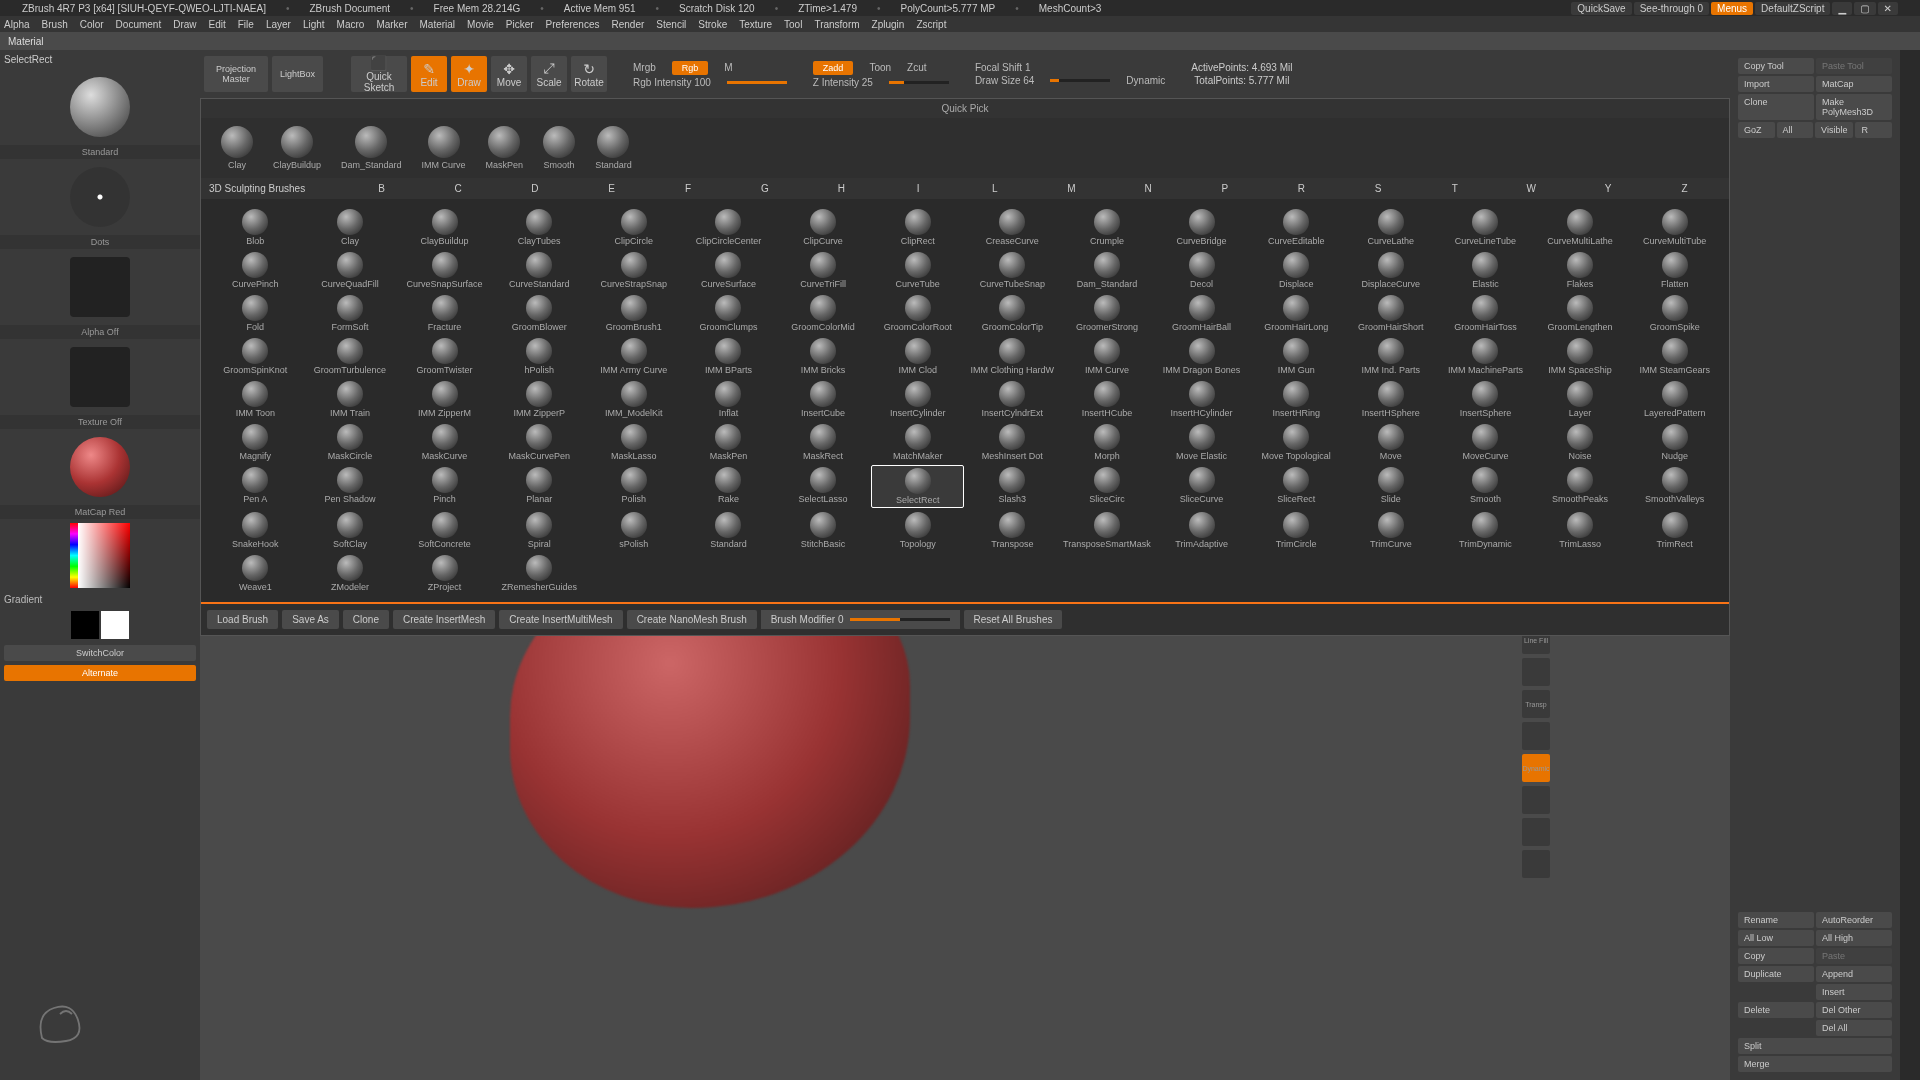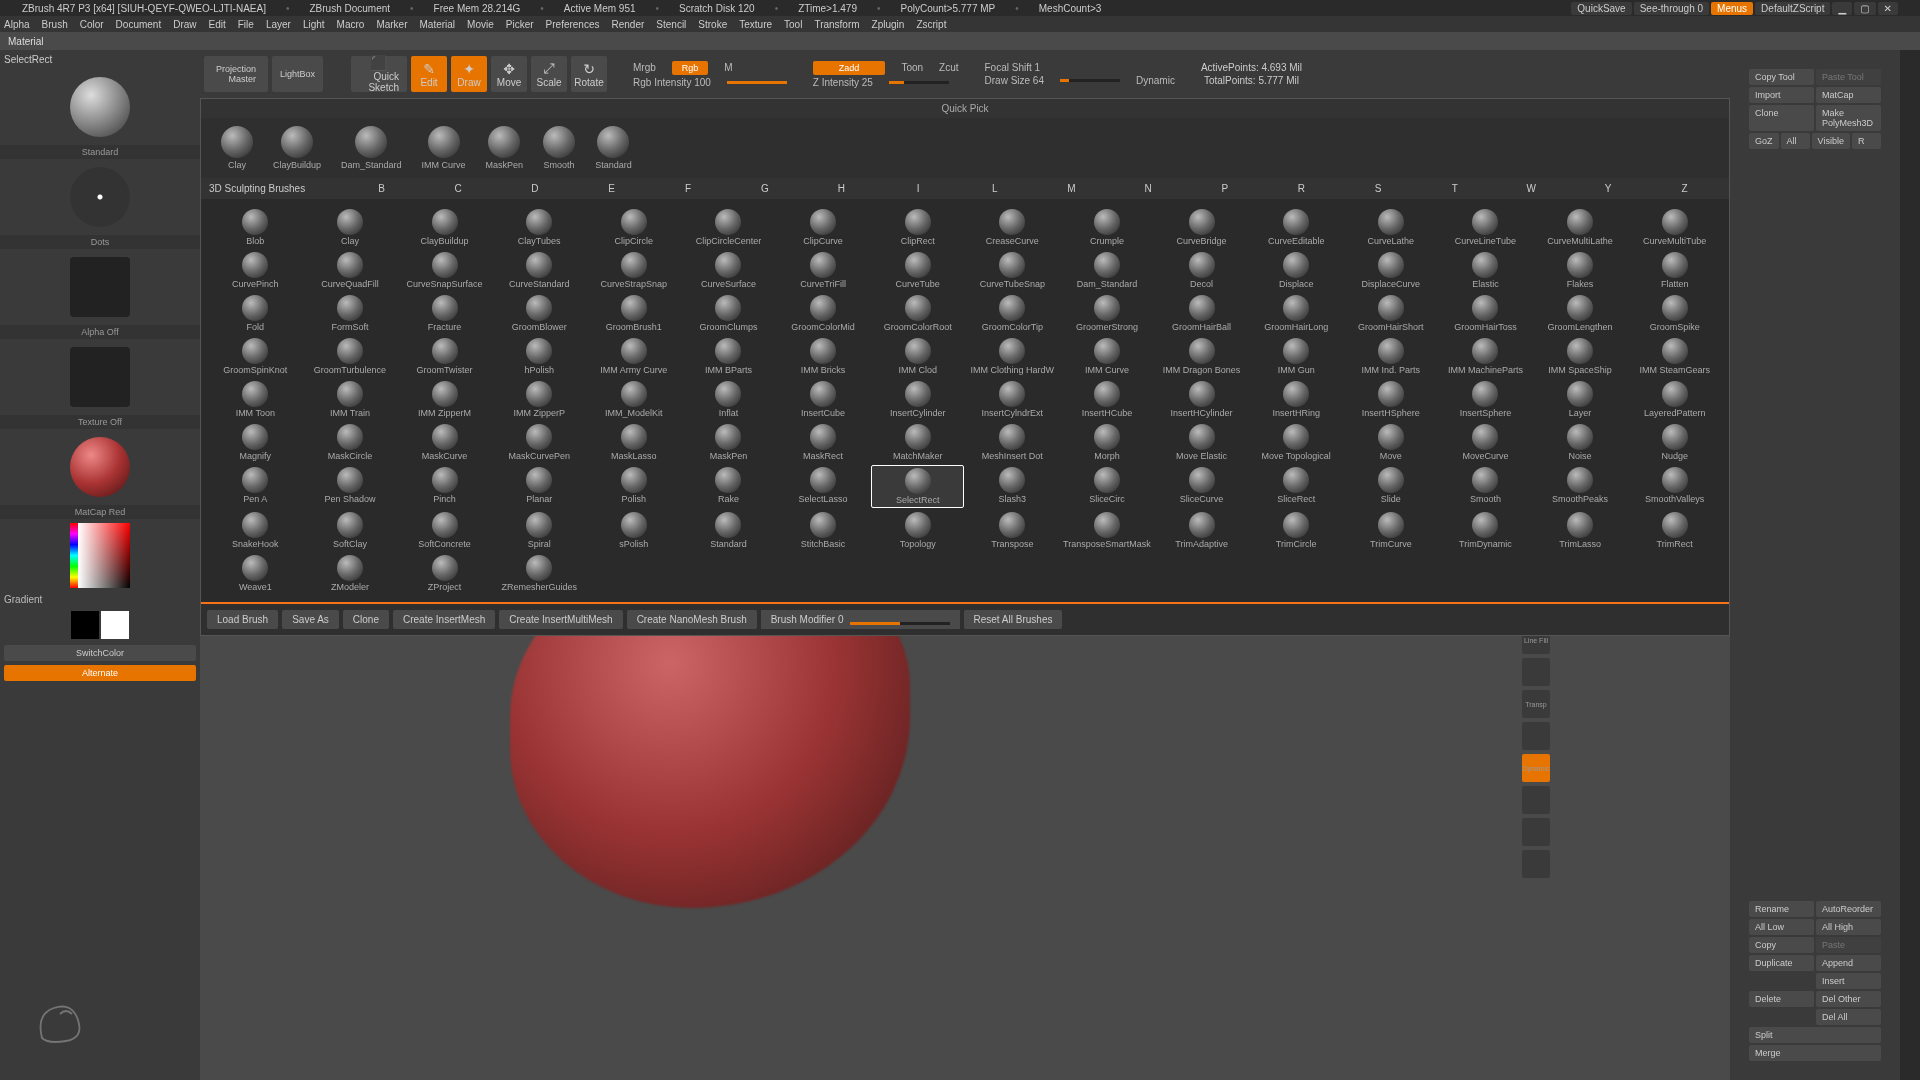--- a/index.html
+++ b/index.html
@@ -9,24 +9,24 @@
 .titlebar .right{margin-left:auto;display:flex;gap:2px;align-items:center}
 .titlebar .btn{background:#3a3a3a;padding:1px 6px;border-radius:2px}
 .titlebar .btn.orange{background:#e87400;color:#fff}
 .menubar{height:16px;background:#353535;display:flex;align-items:center;padding:0 4px;gap:12px;font-size:9px;color:#aaa}
 .menubar span{cursor:pointer}
 .topbar{height:18px;background:#4a4a4a;display:flex;align-items:center;font-size:11px}
 .material-label{padding:2px 8px;color:#ddd}
 .main{display:flex;height:calc(100% - 50px)}
 .left-panel{width:200px;background:#3a3a3a;display:flex;flex-direction:column}
 .canvas-area{flex:1;background:#4a4a4a;position:relative}
-.right-panel{width:170px;background:#3a3a3a;padding:19px;display:flex;flex-direction:column;gap:2px}
+.right-panel{width:170px;background:#3a3a3a;padding:8px;display:flex;flex-direction:column;gap:2px}
 .right-rail{width:20px;background:#2a2a2a}
 .toolbar{position:absolute;top:0;left:0;right:0;height:48px;background:#3a3a3a;display:flex;align-items:center;gap:4px;padding:4px}
-.tb-btn{background:#4a4a4a;padding:6px 8px;border-radius:2px;text-align:right;font-size:9px;display:flex;flex-direction:column;align-items:center;justify-content:center;height:36px}
+.tb-btn{background:#4a4a4a;padding:6px 8px;border-radius:2px;text-align:center;font-size:9px;display:flex;flex-direction:column;align-items:center;justify-content:center;height:36px}
 .tb-btn.orange{background:#e87400;color:#fff}
 .tb-info{display:flex;flex-direction:column;gap:2px;font-size:9px;color:#bbb;margin-left:8px}
 .slider-row{display:flex;align-items:center;gap:16px;font-size:9px}
 .slider-row .label{color:#bbb}
 .mini-slider{width:60px;height:3px;background:#222;position:relative}
 .mini-slider .fill{height:100%;background:#e87400}
 .brush-popup{position:absolute;top:48px;left:0;right:0;background:#2a2a2a;border:1px solid #555;z-index:10}
 .quickpick-header{background:#333;padding:4px;text-align:center;font-size:10px;color:#aaa}
 .quickpick-row{display:flex;gap:20px;padding:8px 20px;background:#2f2f2f}
 .qp-item{display:flex;flex-direction:column;align-items:center;gap:2px}
@@ -35,21 +35,21 @@
 .brush-name{font-size:9px;color:#aaa;text-align:center;white-space:nowrap}
 .section-header{background:#333;padding:3px 8px;font-size:10px;color:#e87400;display:flex;align-items:center}
 .alpha-row{display:flex;gap:4px;padding:2px 0;color:#888;font-size:9px}
 .alpha-row span{flex:1;text-align:center}
 .brush-grid{display:grid;grid-template-columns:repeat(16,1fr);gap:2px;padding:8px;background:#2a2a2a}
 .brush-item{display:flex;flex-direction:column;align-items:center;gap:1px;padding:2px;border-radius:2px}
 .brush-item.selected{border:1px solid #fff;background:#3a3a3a}
 .brush-item .sphere{width:26px;height:26px}
 .bottom-bar{display:flex;gap:4px;padding:6px;background:#2f2f2f;border-top:2px solid #f97316}
 .bb-btn{background:#4a4a4a;padding:4px 10px;border-radius:2px;font-size:10px}
-.bb-slider{background:#4a4a4a;padding:4px 10px;display:flex;align-items:flex-end;gap:6px;font-size:10px}
+.bb-slider{background:#4a4a4a;padding:4px 10px;display:flex;align-items:center;gap:6px;font-size:10px}
 .left-panel .thumb{width:60px;height:60px;border-radius:50%;background:radial-gradient(circle at 35% 30%,#ddd,#888 50%,#333);margin:8px auto}
 .left-panel .thumb.red{background:radial-gradient(circle at 35% 30%,#e88,#a33 50%,#411)}
 .left-panel .thumb.sq{border-radius:4px}
 .left-panel .label-row{background:#333;padding:2px 4px;font-size:9px;color:#999;text-align:center}
 .color-picker{width:60px;height:65px;margin:4px auto;background:linear-gradient(to bottom,red,#f0f,#00f,#0ff,#0f0,#ff0,red);position:relative}
 .color-picker .main-area{position:absolute;left:8px;top:0;right:0;bottom:0;background:linear-gradient(to right,#fff,transparent),linear-gradient(to top,#000,transparent),red}
 .grad-label{font-size:10px;color:#bbb;padding:2px 4px}
 .swatch-row{display:flex;gap:2px;padding:4px;justify-content:center}
 .swatch{width:28px;height:28px}
 .left-btn{background:#4a4a4a;padding:3px;margin:2px 4px;text-align:center;font-size:9px;border-radius:2px}
@@ -190,21 +190,21 @@
         <div class="slider-row">
             <span class="label">Rgb Intensity 100</span>
             <div class="mini-slider">
               <div class="fill" style="width:100%"></div>
             </div>
           </div>
       </div>
       <div style="width:10px"></div>
       <div class="tb-info">
         <div class="slider-row">
-            <span class="tb-btn orange" style="height:14px;padding:1px 26px">Zadd</span>
+            <span class="tb-btn orange" style="height:14px;padding:1px 10px">Zadd</span>
             <span class="label">Toon</span>
             <span class="label">Zcut</span>
           </div>
         <div class="slider-row">
             <span class="label">Z Intensity 25</span>
             <div class="mini-slider">
               <div class="fill" style="width:25%"></div>
             </div>
           </div>
       </div>

